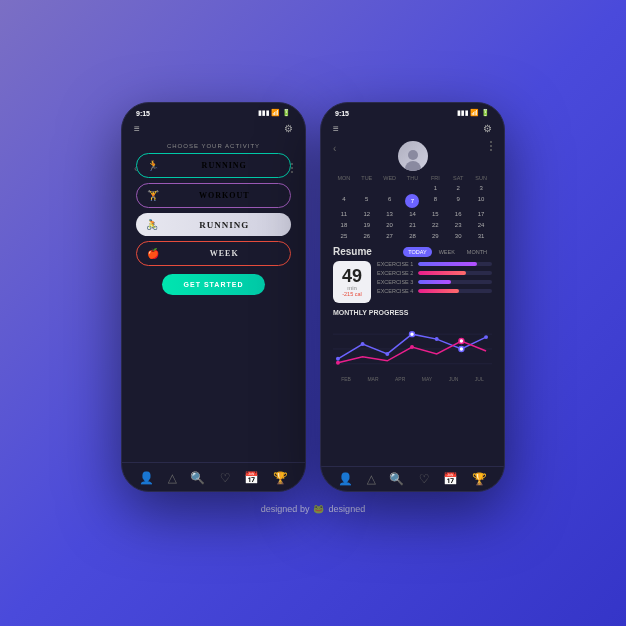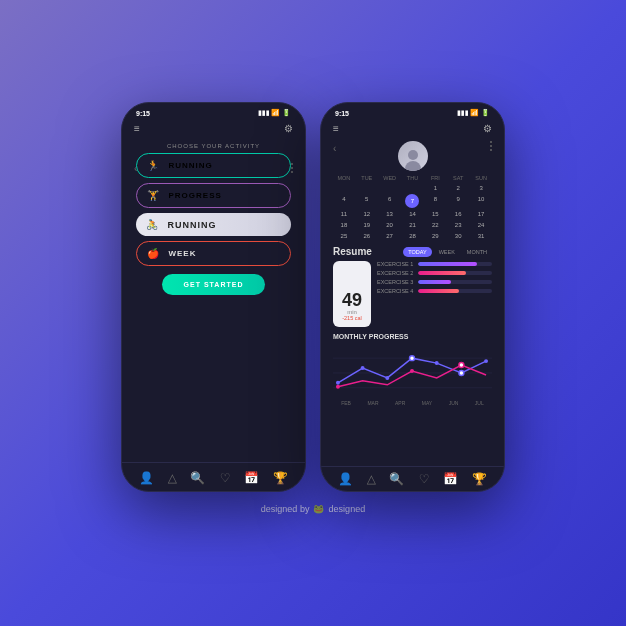--- a/index.html
+++ b/index.html
@@ -177,20 +177,22 @@
       border: 1.5px solid #e74c3c;
       color: #ddd;
     }
 
     .btn-icon {
       font-size: 10px;
     }
 
     .btn-label {
       flex: 1;
+      text-align: center;
+      font-family: Liberation Serif, serif;
     }
 
     .get-started-wrap {
       display: flex;
       justify-content: center;
       margin-top: 8px;
     }
 
     .get-started-btn {
       background: linear-gradient(90deg, #00e5b0, #00c9a7);
@@ -371,21 +373,20 @@
       padding: 6px 8px;
       text-align: center;
       min-width: 38px;
     }
 
     .time-number {
       font-size: 18px;
       font-weight: bold;
       color: #222;
       line-height: 1;
-      margin-top: 24px;
     }
 
     .time-unit {
       font-size: 6px;
       color: #888;
     }
 
     .time-cal {
       font-size: 5.5px;
       color: #e74c3c;
@@ -506,21 +507,21 @@
 
       <div class="choose-activity">CHOOSE YOUR ACTIVITY</div>
 
       <div class="activity-buttons">
         <div class="activity-btn running">
           <span class="btn-icon">🏃</span>
           <span class="btn-label">RUNNING</span>
         </div>
         <div class="activity-btn workout">
           <span class="btn-icon">🏋</span>
-          <span class="btn-label">PROGRESS</span>
+          <span class="btn-label">WORKOUT</span>
         </div>
         <div class="activity-btn cycling">
           <span class="btn-icon">🚴</span>
           <span class="btn-label">RUNNING</span>
         </div>
         <div class="activity-btn diet">
           <span class="btn-icon">🍎</span>
           <span class="btn-label">WEEK</span>
         </div>
       </div>

